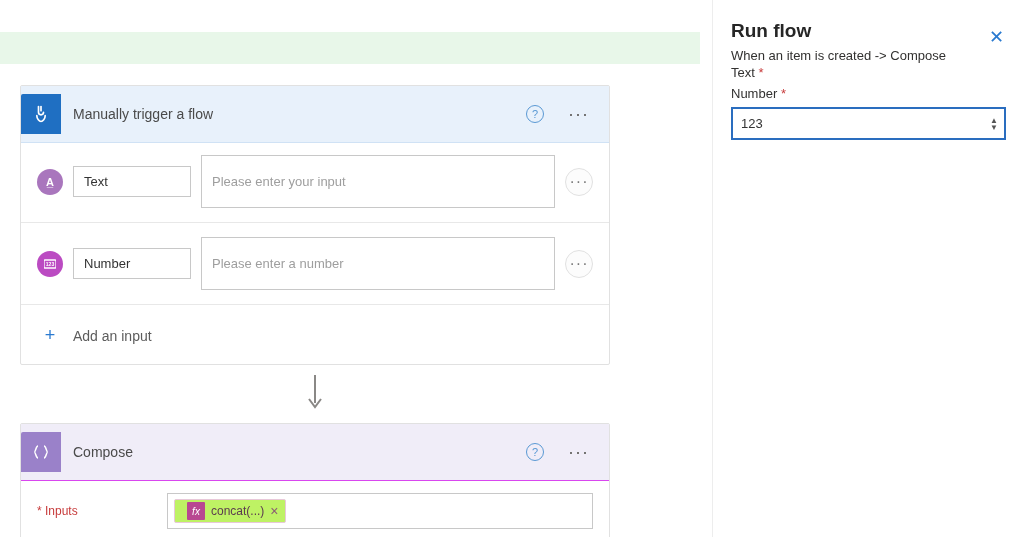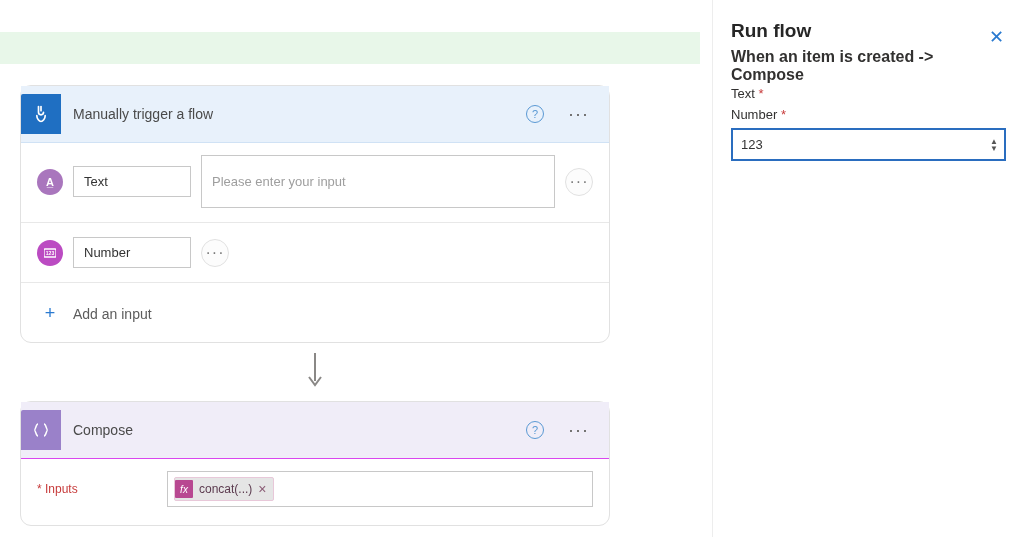--- a/index.html
+++ b/index.html
@@ -9,21 +9,21 @@
     font-size: 14px; color: #323130;
   }
   .green-banner {
     position: absolute; top: 32px; left: 0; width: 700px; height: 32px;
     background: #e8f7e9;
   }
   .canvas {
     position: absolute; left: 20px; top: 85px; width: 590px;
   }
   .card {
-    border: 1px solid #e1e1e1; background: #fff; border-radius: 11px;
+    border: 1px solid #e1e1e1; background: #fff; border-radius: 2px;
     margin-bottom: 0;
   }
   .card-header {
     display: flex; align-items: center; padding: 8px 12px 8px 0;
     gap: 12px; border-bottom: 1px solid #d946ef;
   }
   .trigger-header { background: #e8f1fb; border-bottom: 1px solid #d0e2f5; }
   .compose-header { background: #f0edf8; }
   .header-icon {
     width: 40px; height: 40px; display:flex; align-items:center; justify-content:center;
@@ -69,37 +69,37 @@
     display:flex; justify-content:center; padding:10px 0 12px 0;
   }
   .arrow-svg { width:18px; height:36px; }
   .compose-body { padding:12px 16px 18px 16px; display:flex; align-items:center; gap:10px; }
   .inputs-label { color:#c73b3b; font-size:12px; width: 120px; }
   .inputs-field {
     flex:1; border:1px solid #c8c8c8; padding:5px 6px; display:flex; align-items:center; gap:6px;
     min-height:32px;
   }
   .token {
-    background:#e5e5e5; border:1px solid #e8c8d9; border-radius:2px; padding:2px 6px 2px 0;
+    background:#bef264; border:1px solid #e8c8d9; border-radius:2px; padding:2px 6px 2px 12px;
     display:flex; align-items:center; gap:6px; font-size:12px; color:#5c3b4f;
   }
   .token-fx {
     background:#b84891; color:#fff; width:18px; height:18px; display:flex;
     align-items:center; justify-content:center; font-size:10px; font-style:italic; border-radius:1px;
   }
   .token-x { color:#8a5a74; cursor:pointer; font-size:14px; line-height:12px; }
 
   .side-panel {
     position:absolute; top:0; right:0; width:312px; height:537px;
     background:#fff; border-left:1px solid #ededed; padding:20px 18px 18px 18px;
   }
   .panel-top { display:flex; align-items:flex-end; justify-content:space-between; }
   .panel-title { font-size:19px; font-weight:600; color:#262626; margin:0 0 6px 0;}
   .close-x { color:#2a7ad0; font-size:18px; cursor:pointer; padding:0 2px; }
-  .panel-sub { font-size:16px; font-weight:700; color:#323130; margin:0 0 2px 0;}
+  .panel-sub { font-size:13px; font-weight:400; color:#323130; margin:0 0 2px 0;}
   .owner { font-size:13px; color:#6c6c6c; margin-bottom:28px; }
   .field-label { font-size:13px; color:#323130; margin-bottom:6px; }
   .req { color:#c73b3b; }
   .ta {
     width:100%; height:94px; border:1px solid #c8c8c8; padding:6px 8px; font-size:13px;
     resize:none; font-family:inherit; position:relative;
   }
   .ta-wrap { position:relative; margin-bottom:22px;}
   .bubble {
     position:absolute; right:6px; bottom:6px; width:26px; height:26px;
@@ -150,20 +150,21 @@
       </div>
       <div class="divider"></div>
       <div class="input-row">
         <div class="round-badge badge-num">
           <svg width="12" height="10" viewBox="0 0 12 10">
               <rect x="0" y="1" width="12" height="8" rx="1" fill="none" stroke="#fff" stroke-width="1.3"></rect>
               <text x="6" y="7" text-anchor="middle" font-size="5" fill="#fff">123</text>
             </svg>
         </div>
         <div class="label-box">Number</div>
+        <div class="input-box">Please enter a number</div>
         <div class="row-dots">···</div>
       </div>
       <div class="divider"></div>
       <div class="add-input">
         <span class="plus">+</span>
         <span>Add an input</span>
       </div>
     </div>
   </div>
 

